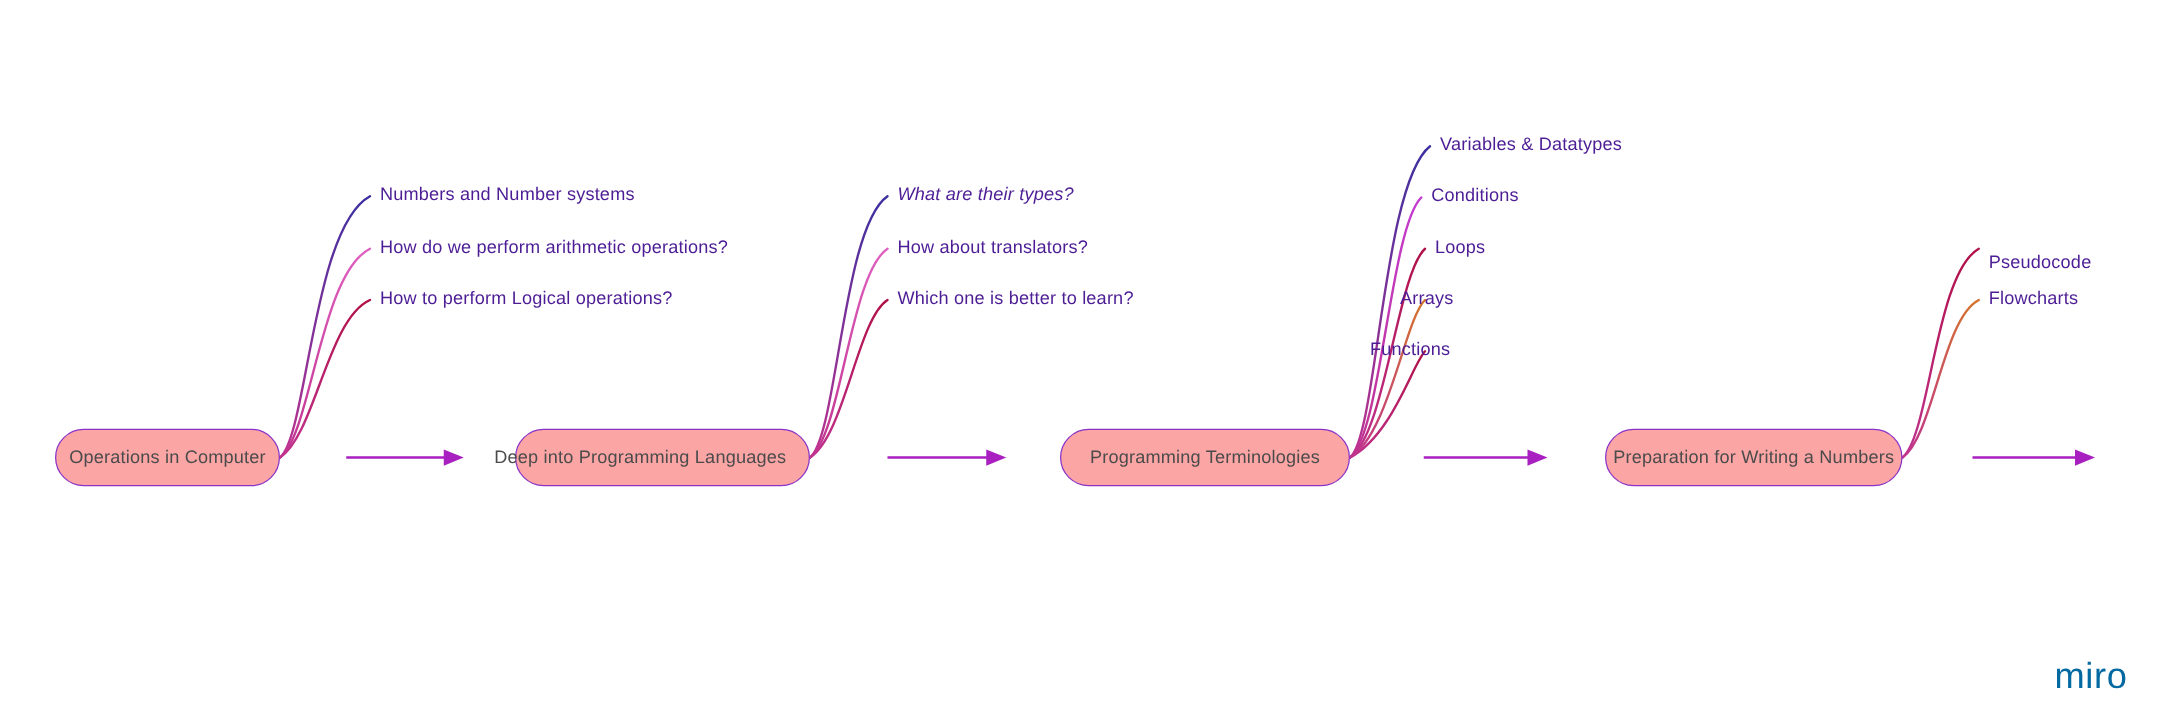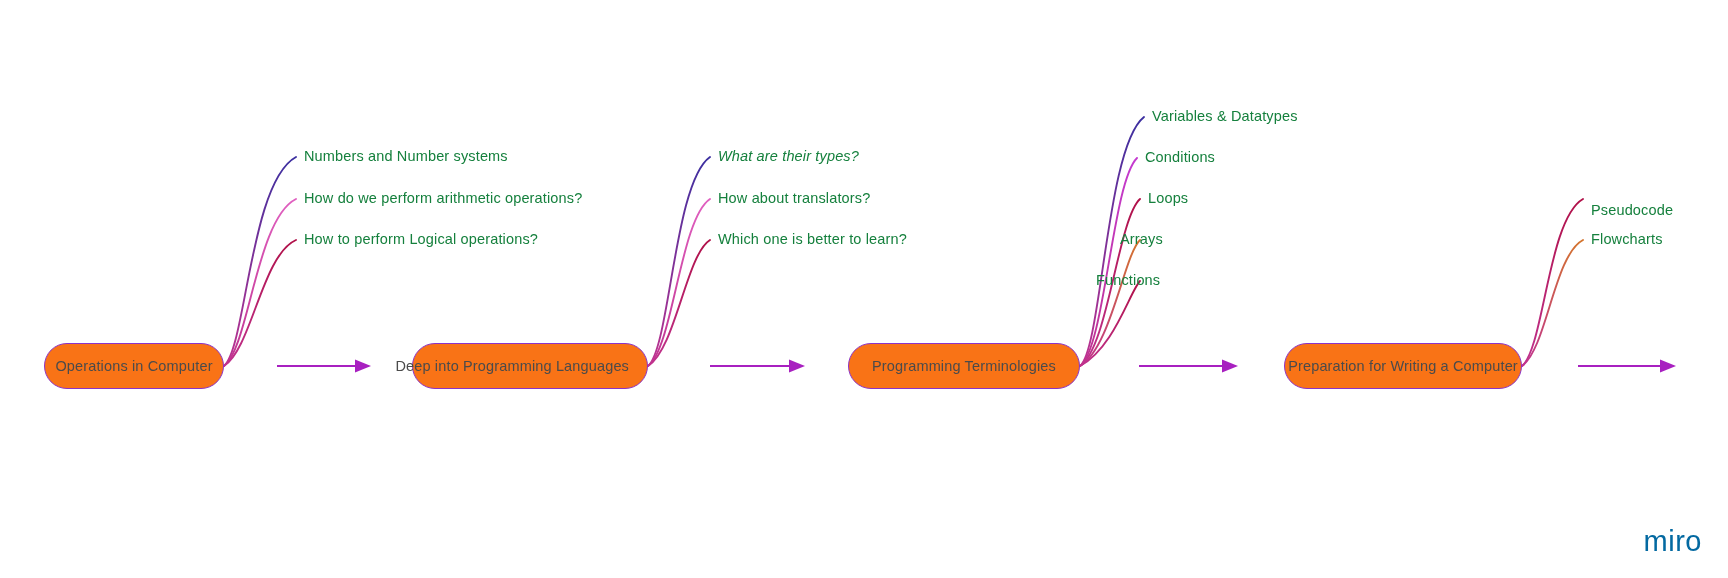--- a/index.html
+++ b/index.html
@@ -30,37 +30,37 @@
     width: 1728px;
     height: 578px;
     pointer-events: none;
   }
   .node {
     position: absolute;
     box-sizing: border-box;
     display: flex;
     align-items: center;
     justify-content: center;
-    background: #f97316;
+    background: #fca5a5;
     border: 1.6px solid #8b33c7;
     border-radius: 999px;
     height: 46px;
     cursor: pointer;
   }
   .node-label {
     font-size: 14.5px;
     color: #4b4b4b;
     letter-spacing: .15px;
     white-space: nowrap;
     padding: 0 18px;
   }
   .leaf-label {
     position: absolute;
     font-size: 14.5px;
-    color: #15803d;
+    color: #4c1d95;
     letter-spacing: .15px;
     white-space: nowrap;
     cursor: default;
   }
   #miro-watermark {
     position: absolute;
     right: 26px;
     bottom: 20px;
     font-size: 29px;
     color: #0369a1;
@@ -160,21 +160,21 @@
       <div class="node" style="left: 44px; top: 343px; width: 180px;">
         <span class="node-label">Operations in Computer</span>
       </div>
       <div class="node" style="left: 412px; top: 343px; width: 236px; justify-content: flex-end;">
         <span class="node-label">Deep into Programming Languages</span>
       </div>
       <div class="node" style="left: 848px; top: 343px; width: 232px;">
         <span class="node-label">Programming Terminologies</span>
       </div>
       <div class="node" style="left: 1284px; top: 343px; width: 238px;">
-        <span class="node-label">Preparation for Writing a Computer</span>
+        <span class="node-label">Preparation for Writing a Numbers</span>
       </div>
     </div>
   <div id="leaves-container">
       <div class="leaf-label" style="left: 304px; top: 148px;">Numbers and Number systems</div>
       <div class="leaf-label" style="left: 304px; top: 190px;">How do we perform arithmetic operations?</div>
       <div class="leaf-label" style="left: 304px; top: 231px;">How to perform Logical operations?</div>
       <div class="leaf-label" style="left: 718px; top: 148px; font-style: italic;">What are their types?</div>
       <div class="leaf-label" style="left: 718px; top: 190px;">How about translators?</div>
       <div class="leaf-label" style="left: 718px; top: 231px;">Which one is better to learn?</div>
       <div class="leaf-label" style="left: 1152px; top: 108px;">Variables &amp; Datatypes</div>

